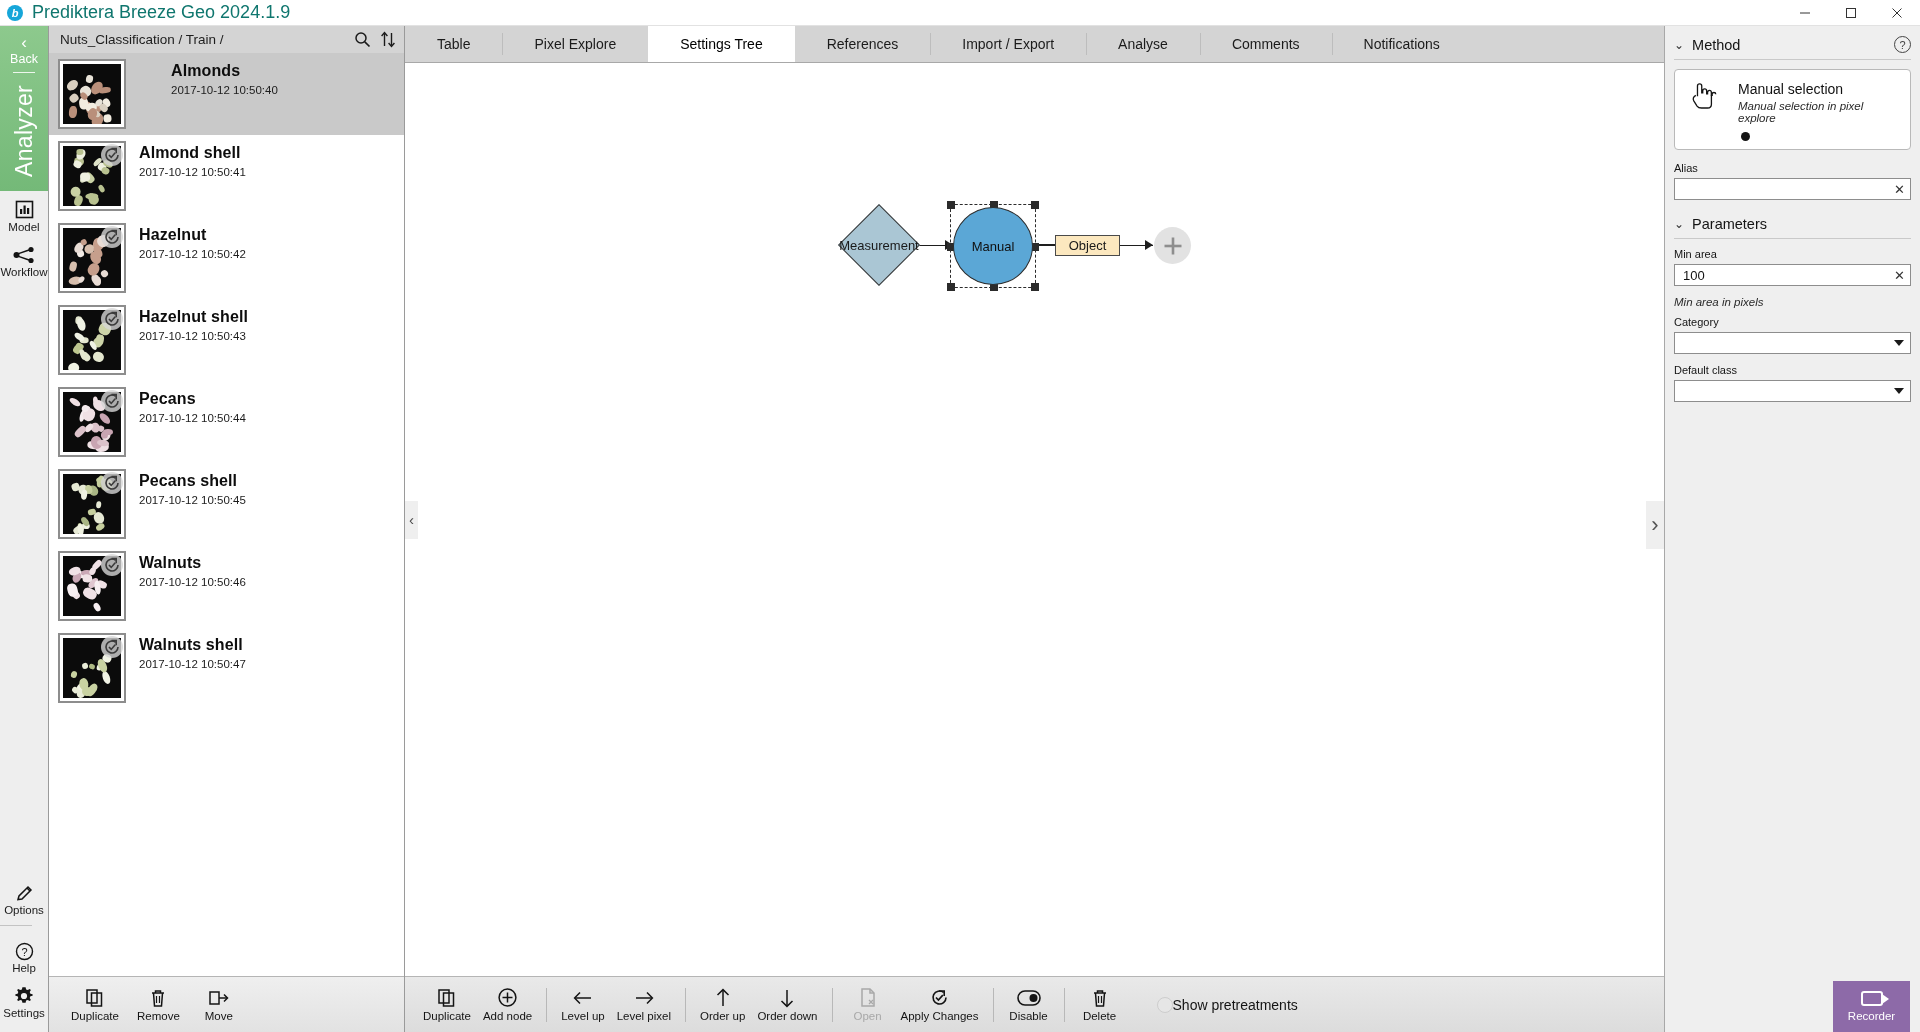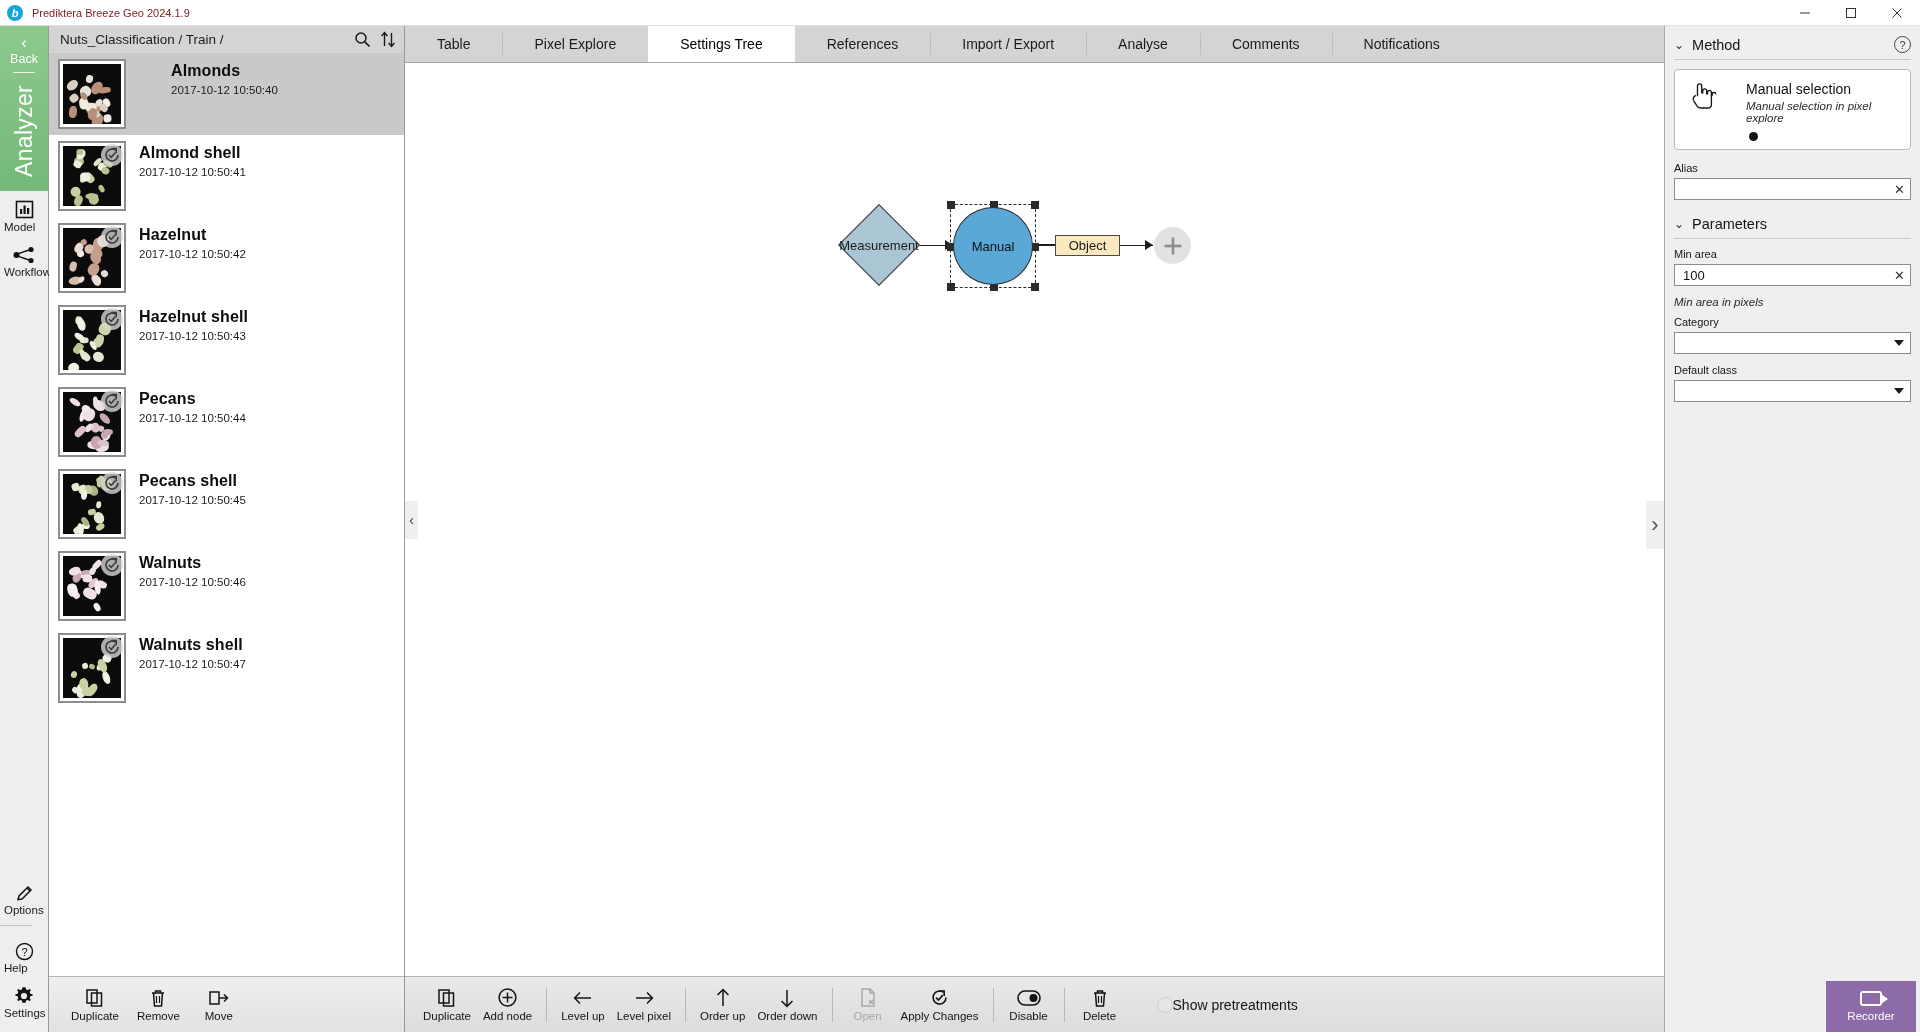--- a/index.html
+++ b/index.html
@@ -15,21 +15,21 @@
   .titlebar {
     height: 26px; background: #ffffff; display: flex; align-items: center;
     flex: 0 0 26px; border-bottom: 1px solid #e2e2e2;
   }
   .titlebar .logo {
     width: 16px; height: 16px; border-radius: 50%;
     background: #16a6d9; color: #fff; font-size: 11px; font-weight: bold;
     display: flex; align-items: center; justify-content: center;
     margin-left: 7px; margin-right: 9px; font-style: italic;
   }
-  .titlebar .ttl { font-size: 11px; color: #7f1d1d; }
+  .titlebar .ttl { font-size: 18px; color: #0f766e; }
   .titlebar .wbtns { margin-left: auto; display: flex; height: 100%; }
   .titlebar .wbtn {
     width: 46px; height: 26px; display: flex; align-items: center; justify-content: center;
     font-size: 13px; color: #333;
   }
 
   
   .body { flex: 1 1 auto; display: flex; position: relative; min-height: 0; }
 
   
@@ -44,21 +44,21 @@
     display: flex; flex-direction: column; align-items: center; color: #fff;
   }
   .rail-green .chev { font-size: 17px; line-height: 17px; color: #fff; }
   .rail-green .back { font-size: 12.5px; margin-top: 1px; }
   .rail-green .rule { width: 22px; height: 1px; background: rgba(255,255,255,.85); margin: 6px 0 6px; }
   .rail-green .vtext {
     writing-mode: vertical-rl; transform: rotate(180deg);
     font-size: 23px; letter-spacing: .3px; color: #ffffff; padding: 2px 0 6px;
   }
   .rail-item {
-    width: 100%; display: flex; flex-direction: column; 
+    width: 100%; display: flex; flex-direction: column; align-items: center;
     padding: 9px 4px 3px; color: #1a1a1a; font-size: 11.5px;
   }
   .rail-item .ri-ico { height: 20px; display: flex; align-items: center; justify-content: center; }
   .rail-item .ri-lbl { margin-top: 1px; }
   .rail-spacer { flex: 1 1 auto; }
   .rail-sep { width: 32px; height: 1px; background: #c3c3c3; margin: 6px 0; }
   .rail .bottom-group { width: 100%; padding-bottom: 10px; }
 
   
   .listpanel {
@@ -189,21 +189,21 @@
   }
   .sec-head .caret { margin-right: 8px; font-size: 12px; color: #333; }
   .sec-head .help {
     margin-left: auto; width: 17px; height: 17px; border-radius: 50%;
     border: 1.4px solid #444; color: #444; font-size: 11px;
     display: flex; align-items: center; justify-content: center;
   }
   .sec-rule { height: 1px; background: #c9c9c9; margin-bottom: 9px; }
   .method-card {
     background: #ffffff; border: 1px solid #b9b9b9; border-radius: 4px;
-    padding: 9px 11px 8px; display: flex; gap: 26px; margin-bottom: 12px;
+    padding: 9px 11px 8px; display: flex; gap: 18px; margin-bottom: 12px;
   }
   .method-card .m-txt { padding-top: 2px; }
   .method-title { font-size: 14px; color: #111; }
   .method-sub { font-size: 11.5px; font-style: italic; color: #2a2a2a; margin-top: 3px; }
   .method-dot { width: 9px; height: 9px; border-radius: 50%; background: #141414; margin-top: 8px; margin-left: 3px; }
   .field-lbl { font-size: 11px; color: #141414; margin-bottom: 4px; }
   .field-hint { font-size: 11.5px; font-style: italic; color: #2a2a2a; margin: 4px 0 8px; }
   .inputbox {
     height: 22px; background: #fff; border: 1px solid #8d8d8d;
     display: flex; align-items: center; padding: 0 5px 0 8px; font-size: 13px; color: #111;
@@ -217,21 +217,21 @@
     margin-bottom: 10px;
   }
   .selectbox .val { flex: 1 1 auto; }
   .caret-dn {
     width: 0; height: 0; border-left: 5px solid transparent; border-right: 5px solid transparent;
     border-top: 6px solid #1a1a1a;
   }
 
   
   .recorder {
-    position: absolute; right: 4px; bottom: 0; width: 90px; height: 51px;
+    position: absolute; right: 10px; bottom: 0; width: 77px; height: 51px;
     background: #8d6aa8; color: #fff; display: flex; flex-direction: column;
     align-items: center; justify-content: center; font-size: 11.5px;
   }
   .recorder .rec-ico {
     width: 22px; height: 15px; border: 2px solid #fff; border-radius: 3px; position: relative;
   }
   .recorder .rec-ico::after {
     content: ""; position: absolute; right: -8px; top: 1px;
     border-top: 5px solid transparent; border-bottom: 5px solid transparent;
     border-left: 7px solid #fff;

